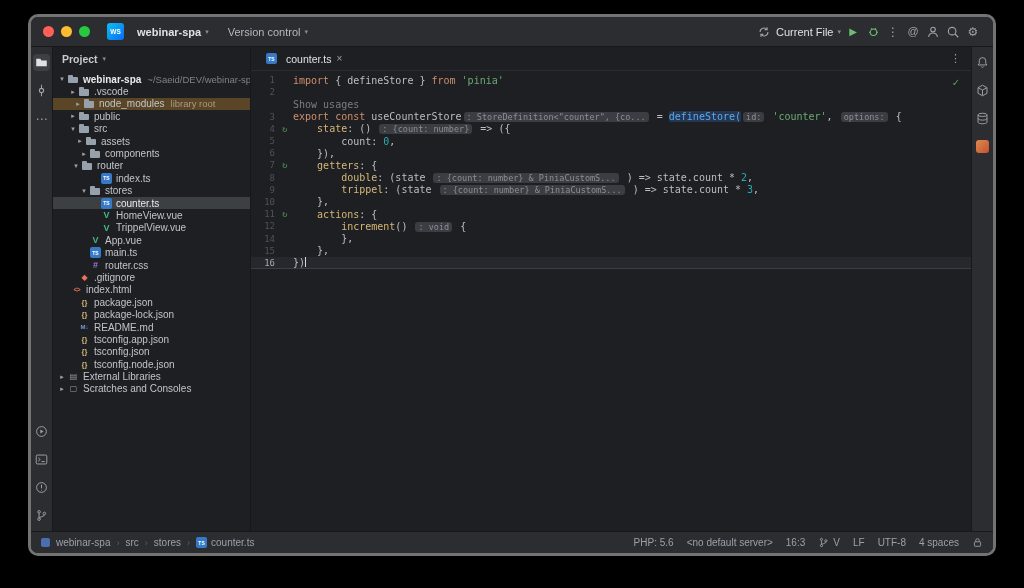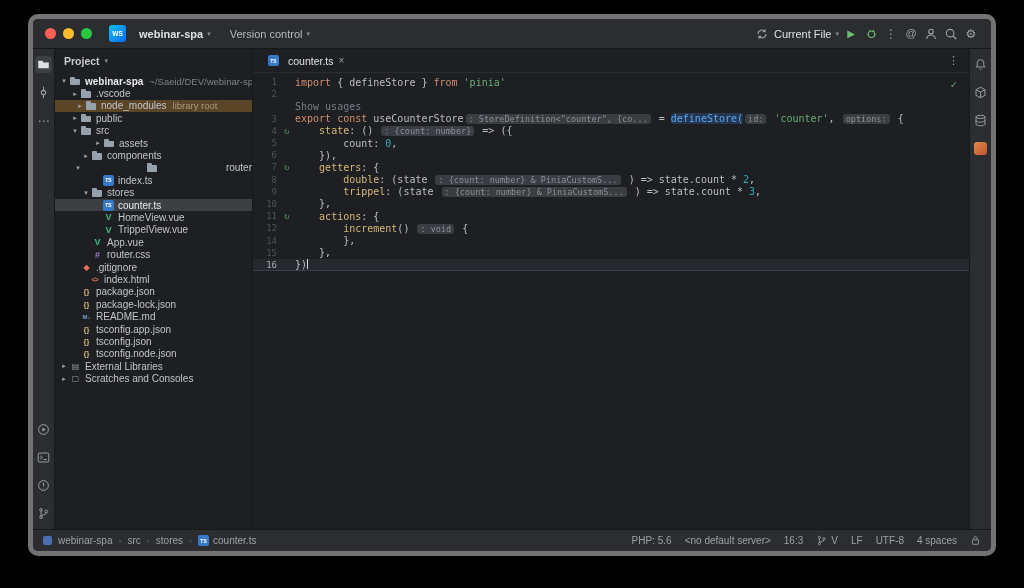--- a/index.html
+++ b/index.html
@@ -1,19 +1,19 @@
 <!DOCTYPE html>
 <html><head>
 <meta charset="utf-8">
 <style>
   *{box-sizing:border-box;margin:0;padding:0}
   html,body{width:1024px;height:588px}
   body{background:#000;font-family:"Liberation Sans","DejaVu Sans",sans-serif;position:relative;overflow:hidden}
   .window{position:absolute;left:28px;top:14px;width:968px;height:542px;background:#1e1f22;border-radius:10px;
-    overflow:hidden;border:5px solid #737373;display:flex;flex-direction:column}
+    overflow:hidden;border:3px solid #737373;display:flex;flex-direction:column}
   
   .titlebar{flex:0 0 30px;background:#2b2d30;border-bottom:1px solid #17181b;display:flex;align-items:center;
     padding:0 12px;gap:7px;color:#9da0a8}
   .tl{width:11px;height:11px;border-radius:50%;flex:0 0 11px}
   .tl.red{background:#ff5f57}.tl.yellow{background:#febc2e}.tl.green{background:#28c840}
   .logo{width:17px;height:17px;border-radius:3px;background:linear-gradient(135deg,#0ac0f2,#0a6cf5);color:#fff;
     font-size:6.5px;font-weight:bold;display:flex;align-items:center;justify-content:center;margin-left:10px}
   .tb-widget{display:flex;align-items:center;gap:4px;font-size:11px;padding:3px 6px;border-radius:4px;cursor:default}
   .tb-widget .chev{font-size:7px;color:#868a91}
   .tb-project{color:#dfe1e5;font-weight:bold}
@@ -225,31 +225,31 @@
           <div class="tree-row" style="padding-left: 15px;">
             <span class="chevr">▸</span>
             <span class="ficon ic-folder"></span>
             <span class="flabel">public</span>
           </div>
           <div class="tree-row" style="padding-left: 15px;">
             <span class="chevr">▾</span>
             <span class="ficon ic-folder"></span>
             <span class="flabel">src</span>
           </div>
-          <div class="tree-row" style="padding-left: 38px;">
+          <div class="tree-row" style="padding-left: 22px;">
             <span class="chevr">▸</span>
             <span class="ficon ic-folder"></span>
             <span class="flabel">assets</span>
           </div>
           <div class="tree-row" style="padding-left: 26px;">
             <span class="chevr">▸</span>
             <span class="ficon ic-folder"></span>
             <span class="flabel">components</span>
           </div>
-          <div class="tree-row" style="padding-left: 18px; justify-content: space-between;">
+          <div class="tree-row" style="padding-left: 18px;">
             <span class="chevr">▾</span>
             <span class="ficon ic-folder"></span>
             <span class="flabel">router</span>
           </div>
           <div class="tree-row" style="padding-left: 37px;">
             <span class="chevr"></span>
             <span class="ficon ic-ts">TS</span>
             <span class="flabel">index.ts</span>
           </div>
           <div class="tree-row" style="padding-left: 26px;">
@@ -272,29 +272,34 @@
             <span class="ficon ic-vue">V</span>
             <span class="flabel">TrippelView.vue</span>
           </div>
           <div class="tree-row" style="padding-left: 26px;">
             <span class="chevr"></span>
             <span class="ficon ic-vue">V</span>
             <span class="flabel">App.vue</span>
           </div>
           <div class="tree-row" style="padding-left: 26px;">
             <span class="chevr"></span>
+            <span class="ficon ic-ts">TS</span>
+            <span class="flabel">main.ts</span>
+          </div>
+          <div class="tree-row" style="padding-left: 26px;">
+            <span class="chevr"></span>
             <span class="ficon ic-css">#</span>
             <span class="flabel">router.css</span>
           </div>
           <div class="tree-row" style="padding-left: 15px;">
             <span class="chevr"></span>
             <span class="ficon ic-git">◆</span>
             <span class="flabel">.gitignore</span>
           </div>
-          <div class="tree-row" style="padding-left: 23px;">
+          <div class="tree-row" style="padding-left: 7px;">
             <span class="chevr"></span>
             <span class="ficon ic-html">&lt;&gt;</span>
             <span class="flabel">index.html</span>
           </div>
           <div class="tree-row" style="padding-left: 15px;">
             <span class="chevr"></span>
             <span class="ficon ic-json">{}</span>
             <span class="flabel">package.json</span>
           </div>
           <div class="tree-row" style="padding-left: 15px;">

